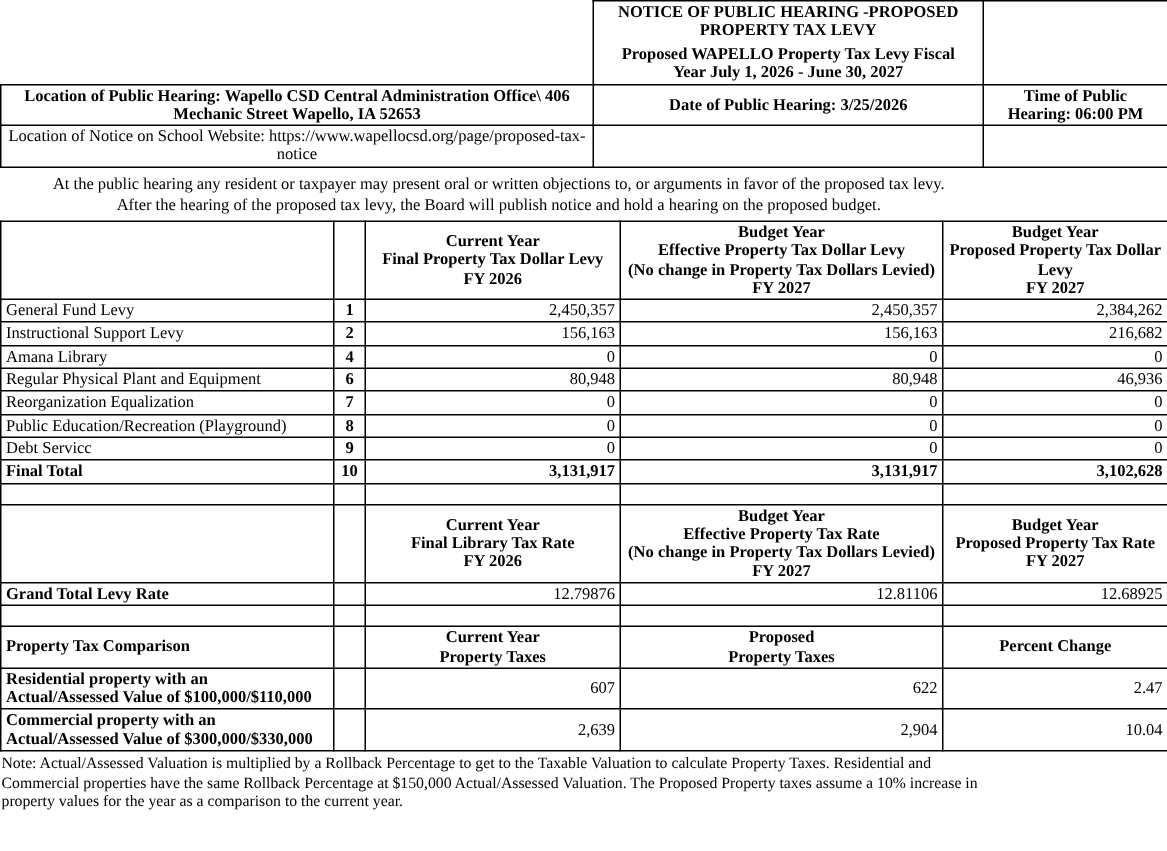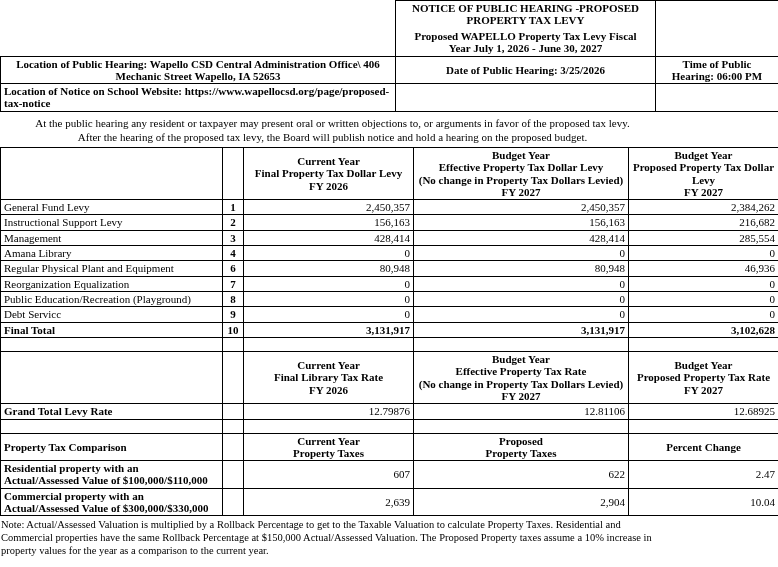--- a/index.html
+++ b/index.html
@@ -56,22 +56,22 @@
     font-weight: bold;
     font-size: 11px;
   }
   .hdr-time {
     text-align: center;
     font-weight: bold;
     font-size: 11px;
     line-height: 1.2;
   }
   .hdr-web {
-    text-align: left;
-    font-weight: bold;
+    text-align: center;
+    font-weight: normal;
     font-size: 11px;
     line-height: 1.2;
     padding: 4px 6px;
   }
 
   
   .statement {
     text-align: center;
     font-size: 11px;
     line-height: 1.28;
@@ -211,27 +211,20 @@
         <td class="val">2,384,262</td>
       </tr>
       <tr>
         <td class="rowlabel">Instructional Support Levy</td>
         <td class="numcol">2</td>
         <td class="val">156,163</td>
         <td class="val">156,163</td>
         <td class="val">216,682</td>
       </tr>
       <tr>
-        <td class="rowlabel">Management</td>
-        <td class="numcol">3</td>
-        <td class="val">428,414</td>
-        <td class="val">428,414</td>
-        <td class="val">285,554</td>
-      </tr>
-      <tr>
         <td class="rowlabel">Amana Library</td>
         <td class="numcol">4</td>
         <td class="val">0</td>
         <td class="val">0</td>
         <td class="val">0</td>
       </tr>
       <tr>
         <td class="rowlabel">Regular Physical Plant and Equipment</td>
         <td class="numcol">6</td>
         <td class="val">80,948</td>

